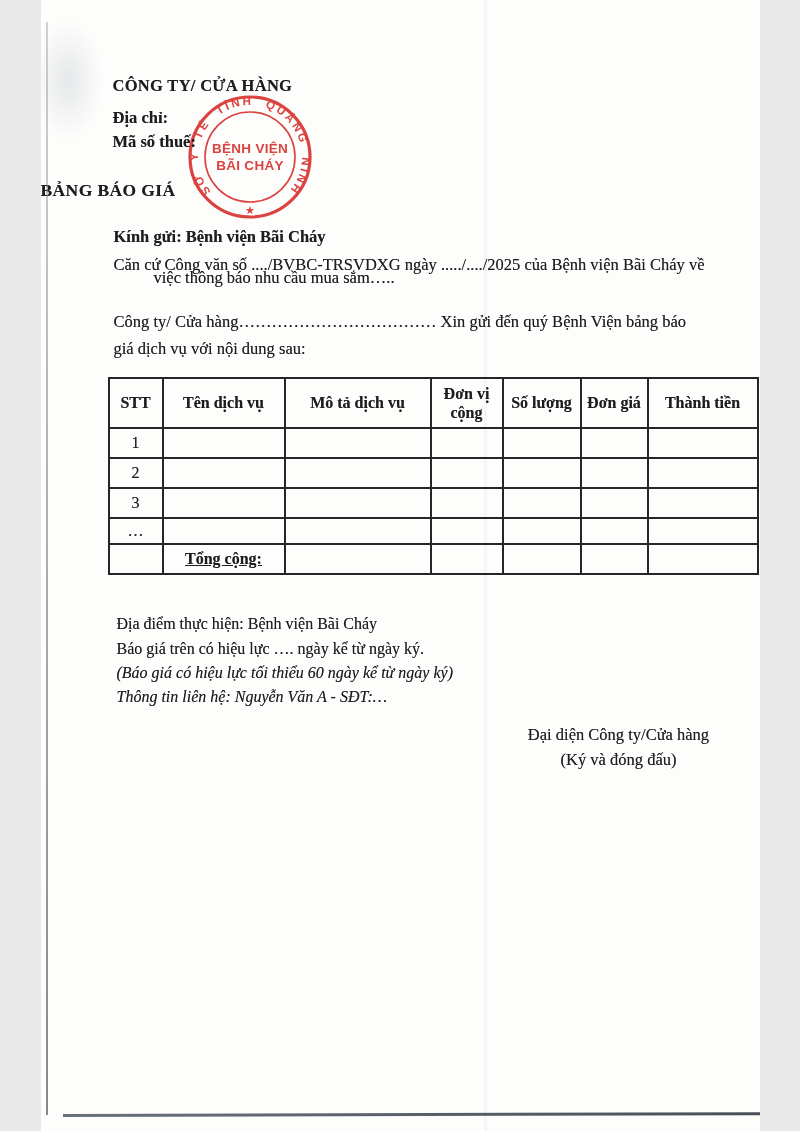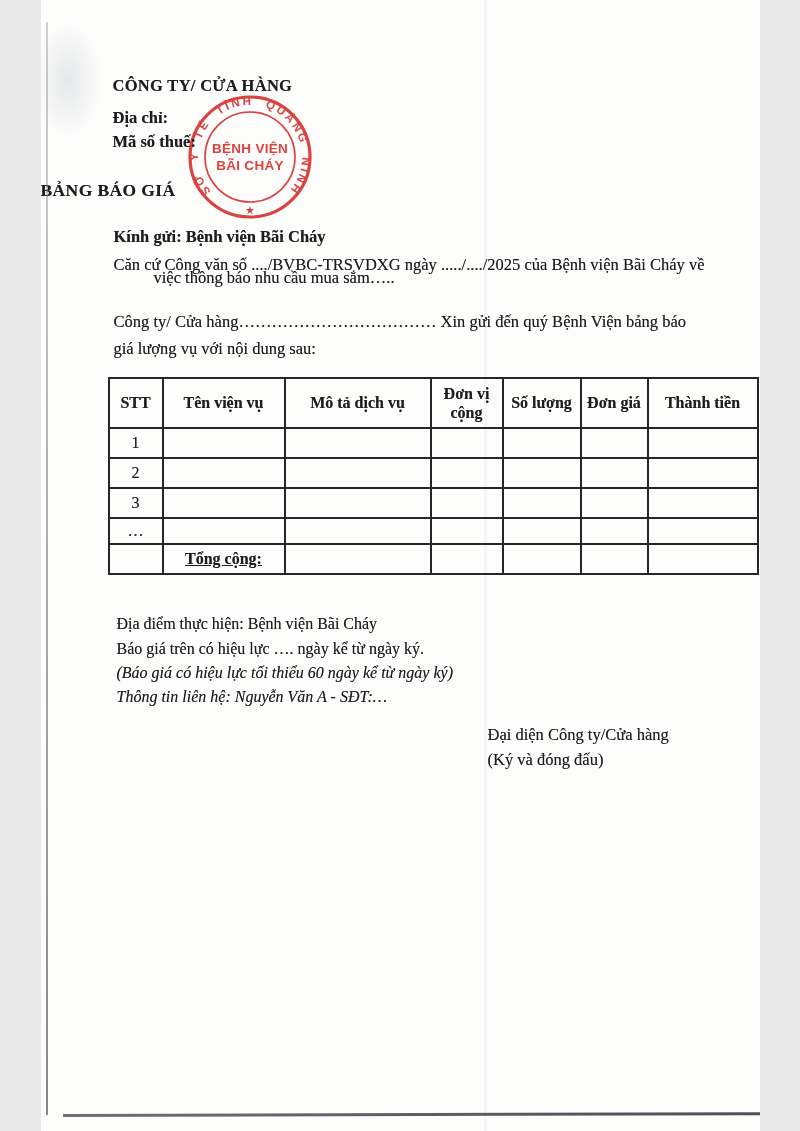--- a/index.html
+++ b/index.html
@@ -46,21 +46,21 @@
     border:2px solid #26262a;padding:1px 3px;
     font-family:"Liberation Serif", serif;color:#1d1d20;
     text-shadow:0 0 .4px rgba(25,25,30,.5);
   }
   table.quote th{font-size:16px;font-weight:bold;text-align:center;vertical-align:middle;line-height:1.2;}
   table.quote td{font-size:16px;text-align:center;vertical-align:middle;}
   td.total{font-weight:bold;text-decoration:underline;text-align:left;padding-left:6px;}
   
   .note{position:absolute;left:76px;font-size:16px;white-space:nowrap;text-shadow:0 0 .4px rgba(25,25,30,.55);}
   
-  .sig{position:absolute;left:447px;top:722px;width:262px;
+  .sig{position:absolute;left:447px;top:722px;width:262px;text-align:center;
     font-size:16.5px;line-height:25px;text-shadow:0 0 .4px rgba(25,25,30,.55);}
 </style>
 </head>
 <body>
 
 <div class="page">
 
   <div class="corner-smudge"></div>
   <div class="crease-mid"></div>
   <div class="crease-right"></div>
@@ -85,36 +85,36 @@
     </svg>
   </div>
 
   <div class="txt b title">BẢNG BÁO GIÁ</div>
 
   <div class="txt b recipient">Kính gửi: Bệnh viện Bãi Cháy</div>
 
   <div class="line" style="left:73px;top:255px;">Căn cứ Công văn số  ..../BVBC-TRSVDXG ngày ...../..../2025 của Bệnh viện Bãi Cháy về</div>
   <div class="line" style="left:73px;top:268px;margin-left:40px;">việc thông báo nhu cầu mua sắm…..</div>
   <div class="line" style="left:73px;top:312px;">Công ty/ Cửa hàng……………………………… Xin gửi đến quý Bệnh Viện bảng báo</div>
-  <div class="line" style="left:73px;top:339px;">giá lượng vụ với nội dung sau:</div>
+  <div class="line" style="left:73px;top:339px;">giá dịch vụ với nội dung sau:</div>
 
   <table class="quote">
     <colgroup>
       <col style="width:54px">
         <col style="width:122px">
         <col style="width:146px">
       <col style="width:72px">
         <col style="width:78px">
         <col style="width:67px">
         <col style="width:110px">
     </colgroup>
     <tbody>
       <tr style="height:50px">
         <th>STT</th>
-        <th>Tên viện vụ</th>
+        <th>Tên dịch vụ</th>
         <th>Mô tả dịch vụ</th>
         <th>Đơn vị cộng</th>
         <th>Số lượng</th>
         <th>Đơn giá</th>
         <th>Thành tiền</th>
       </tr>
       <tr style="height:30px">
         <td>1</td>
         <td></td>
           <td></td>

